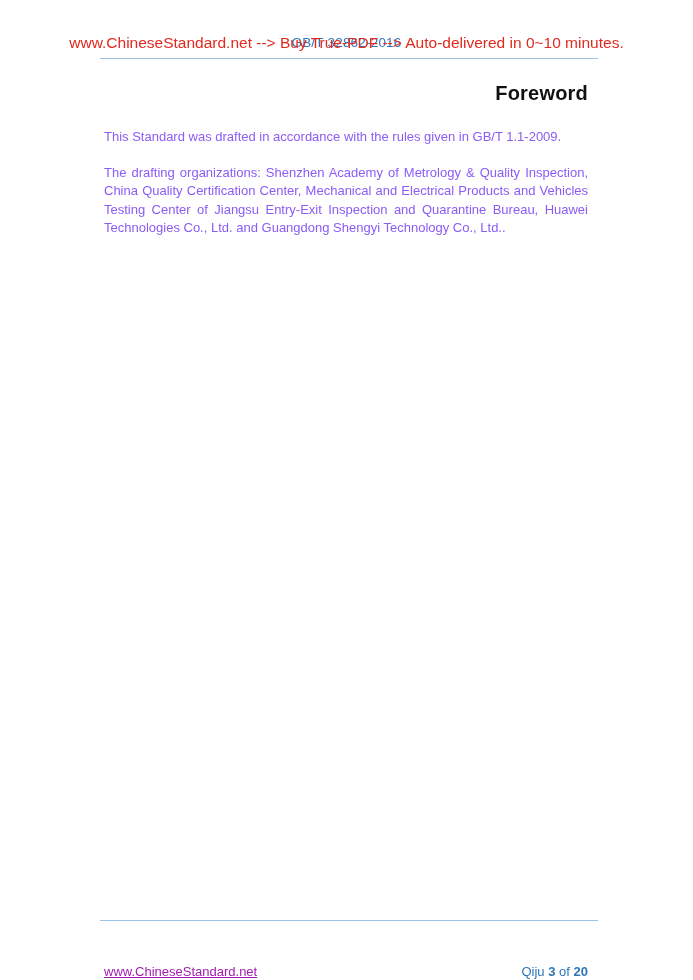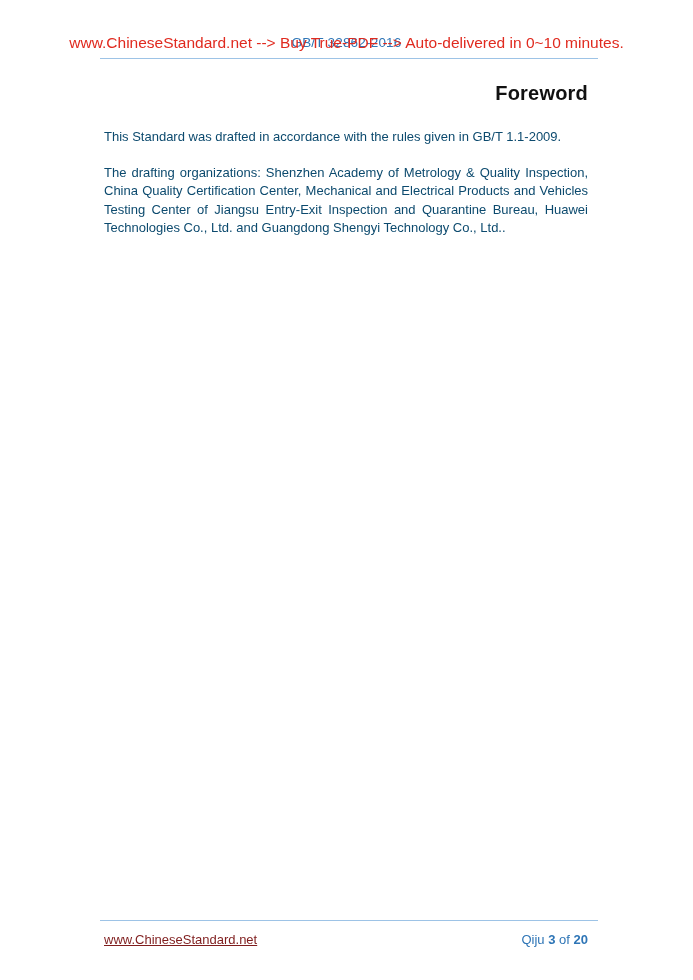--- a/index.html
+++ b/index.html
@@ -60,21 +60,21 @@
     font-size: 20px;
     font-weight: bold;
     color: #111111;
     letter-spacing: 0.2px;
   }
   .para {
     margin: 0 0 18px 0;
     font-size: 13px;
     line-height: 18.2px;
     text-align: justify;
-    color: #0c4a6e;
+    color: #8b5cf6;
   }
   
   .footer-rule {
     position: absolute;
     top: 920px;
     left: 100px;
     width: 498px;
     height: 1px;
     background: #9dc3e6;
   }
@@ -83,23 +83,24 @@
     top: 932px;
     left: 104px;
     width: 484px;
     display: flex;
     justify-content: space-between;
     align-items: baseline;
     color: #2e75b6;
     font-size: 13px;
   }
   .footer-link {
-    color: #7f1d1d;
+    color: #a21caf;
     text-decoration: underline;
     cursor: pointer;
+    margin-top: 32px;
   }
   .page-indicator b {
     font-weight: bold;
   }
 </style>
 </head>
 <body>
 
 <div class="page">
 

